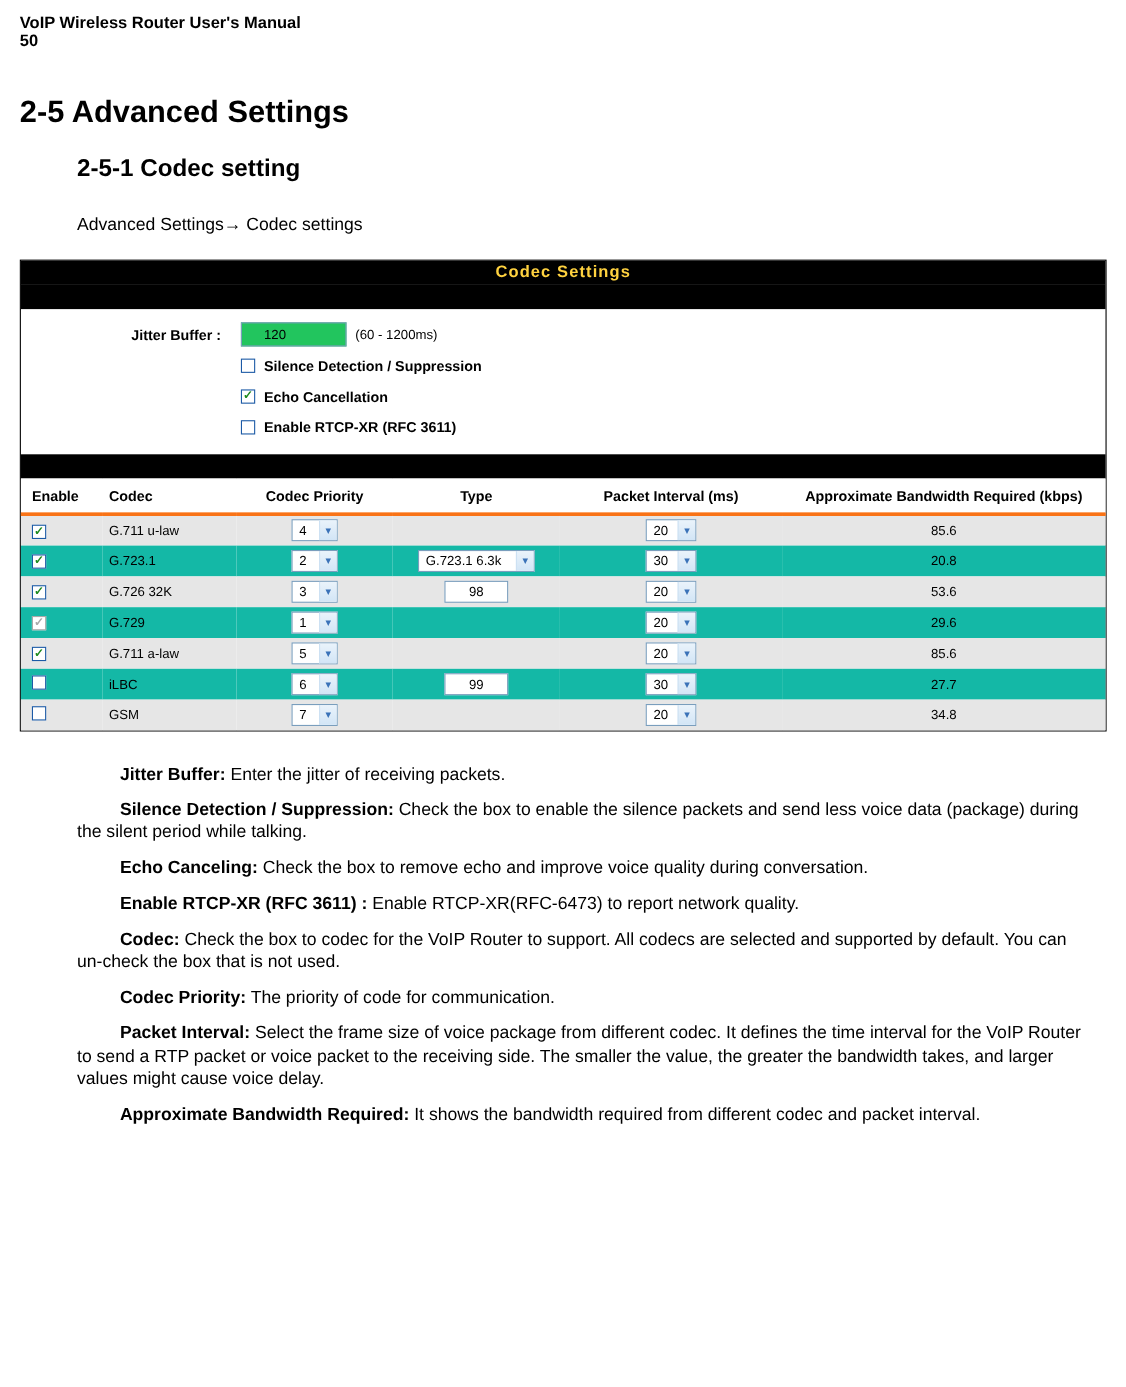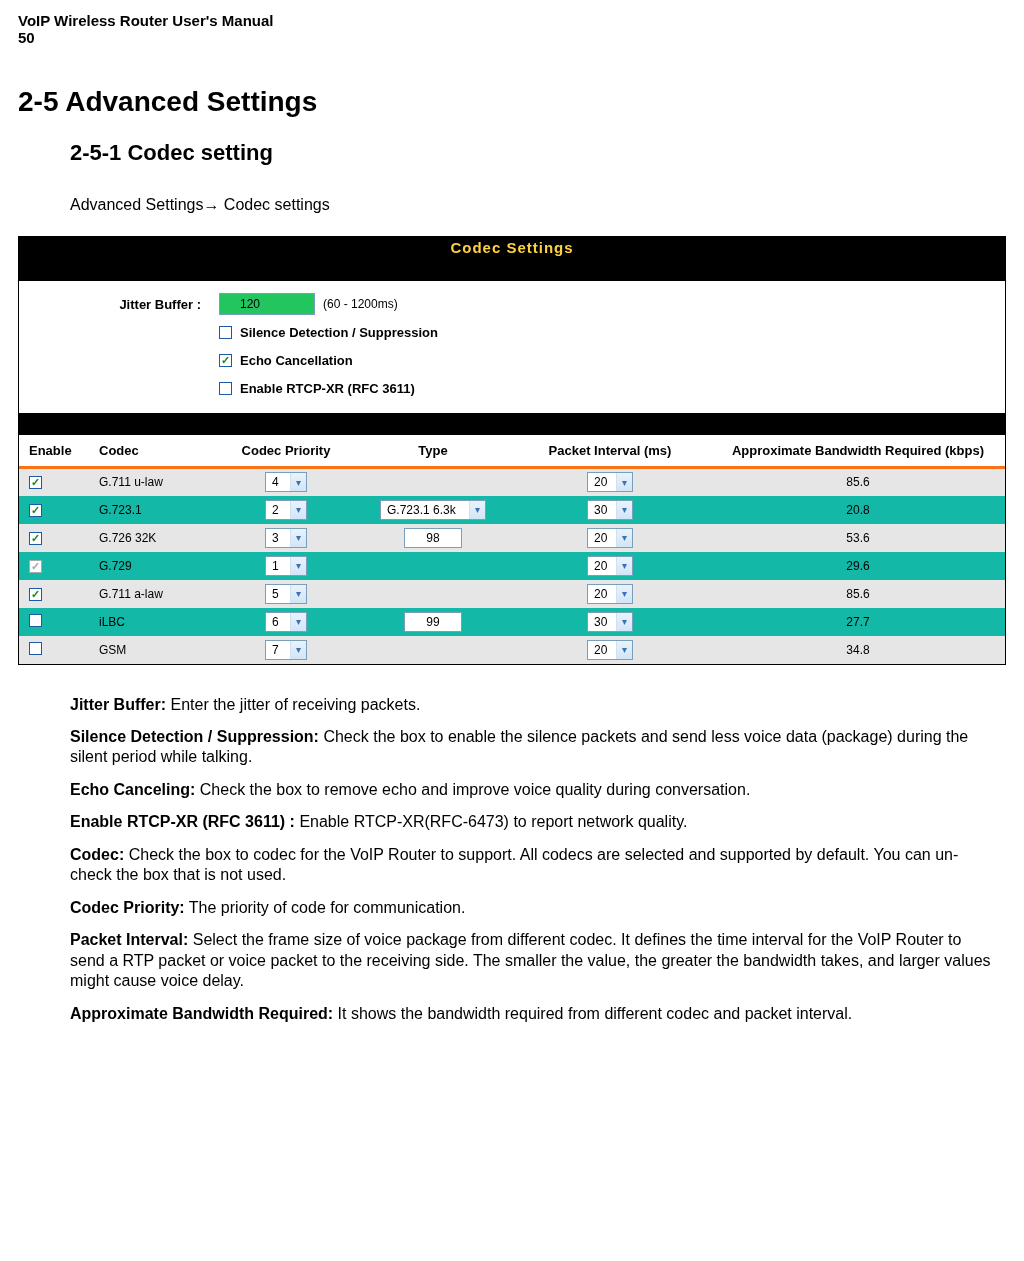--- a/index.html
+++ b/index.html
@@ -187,21 +187,21 @@
   
   .desc-block {
     margin-left: 52px;
     margin-right: 10px;
   }
   .desc-block p {
     margin: 0 0 12px 0;
     font-size: 16px;
     line-height: 1.28;
   }
-  .desc-block p b { font-weight: bold; }
+  .desc-block p b { font-weight: bold; margin-left: 39px; }
   .spacer-below-form { height: 10px; }
 </style>
 </head>
 <body>
 
 <div class="doc-header">
   <span>VoIP Wireless Router User's Manual</span>
   <span>50</span>
 </div>
 

